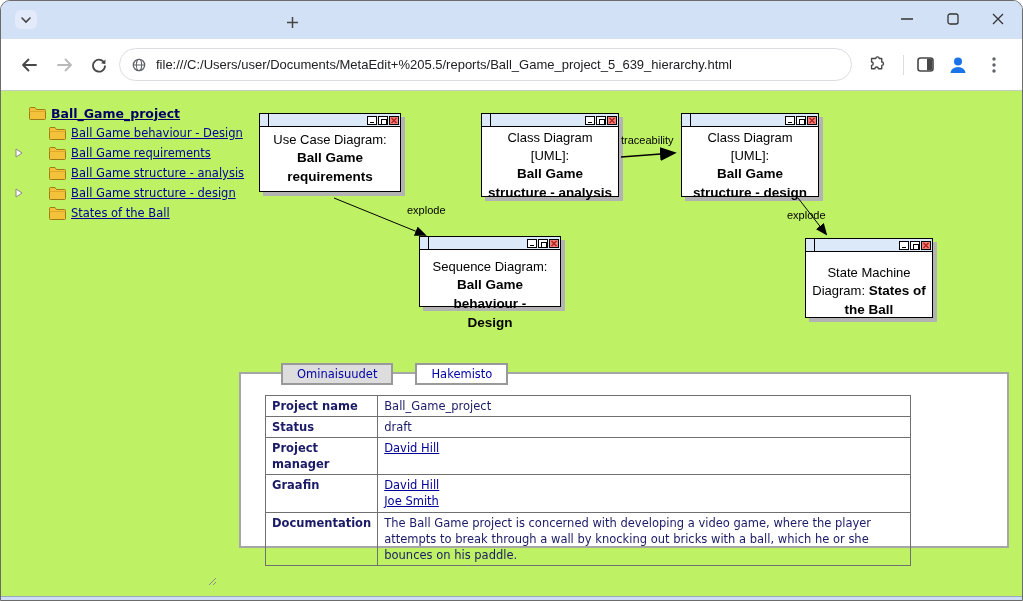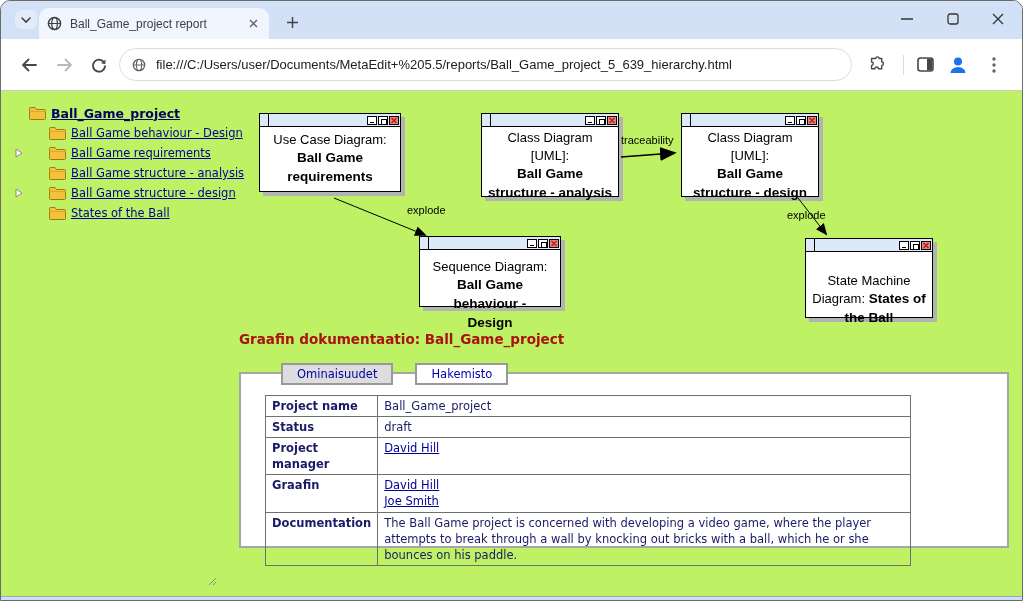--- a/index.html
+++ b/index.html
@@ -77,33 +77,20 @@
 <body>
 
 <div class="window">
 
   <div class="tabstrip">
     <div class="tsearch">
       <svg width="12" height="8">
           <path d="M2 2 L6 6 L10 2" stroke="#444" stroke-width="1.6" fill="none" stroke-linecap="round"></path>
         </svg>
     </div>
-    <div class="tab">
-      <svg width="15" height="15" viewBox="0 0 16 16">
-        <circle cx="8" cy="8" r="6.5" fill="none" stroke="#3c4043" stroke-width="1.6"></circle>
-        <ellipse cx="8" cy="8" rx="3" ry="6.5" fill="none" stroke="#3c4043" stroke-width="1.3"></ellipse>
-        <line x1="1.5" y1="8" x2="14.5" y2="8" stroke="#3c4043" stroke-width="1.3"></line>
-      </svg>
-      <span class="title">Ball_Game_project report</span>
-      <span class="tclose">
-        <svg width="9" height="9">
-            <path d="M1 1 L8 8 M8 1 L1 8" stroke="#5f6368" stroke-width="1.4"></path>
-          </svg>
-      </span>
-    </div>
     <div class="newtab">
       <svg width="13" height="13">
           <path d="M6.5 1 V12 M1 6.5 H12" stroke="#444" stroke-width="1.5"></path>
         </svg>
     </div>
     <div class="wctrl" style="left:893px">
       <svg width="12" height="12">
           <line x1="0" y1="6" x2="12" y2="6" stroke="#333" stroke-width="1.3"></line>
         </svg>
     </div>
@@ -308,38 +295,37 @@
           <span class="dmenu"></span>
           <span class="dsp"></span>
           <span class="dbtn dmin"></span>
           <span class="dbtn dmax"></span>
           <span class="dbtn dclose">
             <svg width="8" height="7" style="position:absolute;left:0;top:0">
               <path d="M1.5 1 L6.5 6 M6.5 1 L1.5 6" stroke="#b02020" stroke-width="1.4"></path>
             </svg>
           </span>
         </div>
-      <div class="dbody" style="padding:20px 4px 2px"><span class="dpre">State Machine Diagram:</span> <b>States of the Ball</b></div>
+      <div class="dbody" style="padding:12px 4px 2px"><span class="dpre">State Machine Diagram:</span> <b>States of the Ball</b></div>
     </div>
 
     <svg class="arrows" width="1021" height="505">
       <defs>
         <marker id="ah" markerWidth="12" markerHeight="10" refX="10" refY="5" orient="auto">
           <path d="M0 0 L12 5 L0 10 Z" fill="#000"></path>
         </marker>
       </defs>
       <line x1="333" y1="107" x2="424" y2="144" stroke="#000" stroke-width="1" marker-end="url(#ah)"></line>
       <text x="406" y="123">explode</text>
       <line x1="620" y1="66" x2="673" y2="62" stroke="#000" stroke-width="1.4" marker-end="url(#ah)"></line>
       <text x="620" y="53">traceability</text>
       <line x1="797" y1="107" x2="825" y2="143" stroke="#000" stroke-width="1" marker-end="url(#ah)"></line>
       <text x="786" y="128">explode</text>
     </svg>
 
-    <div class="rheading">Graafin dokumentaatio: Ball_Game_project</div>
 
     <div class="fieldset"></div>
     <div class="rtabs">
       <span class="rtab active">Ominaisuudet</span>
       <span class="rtab">Hakemisto</span>
     </div>
 
     <table class="rtable">
       <tbody>
           <tr>

